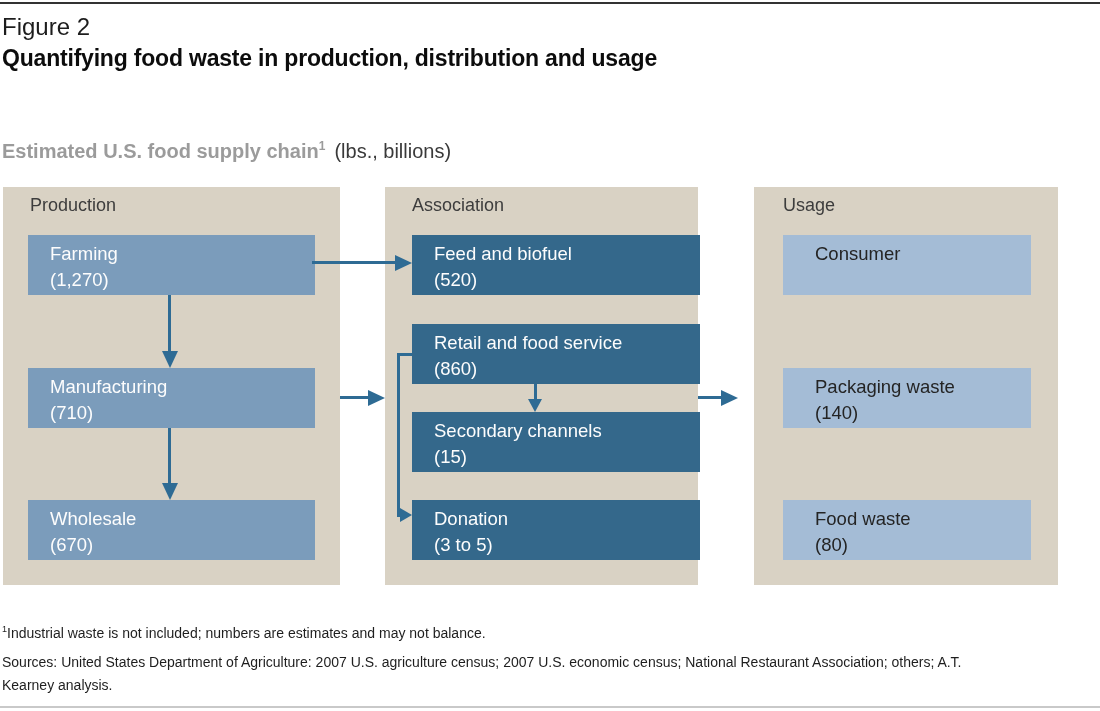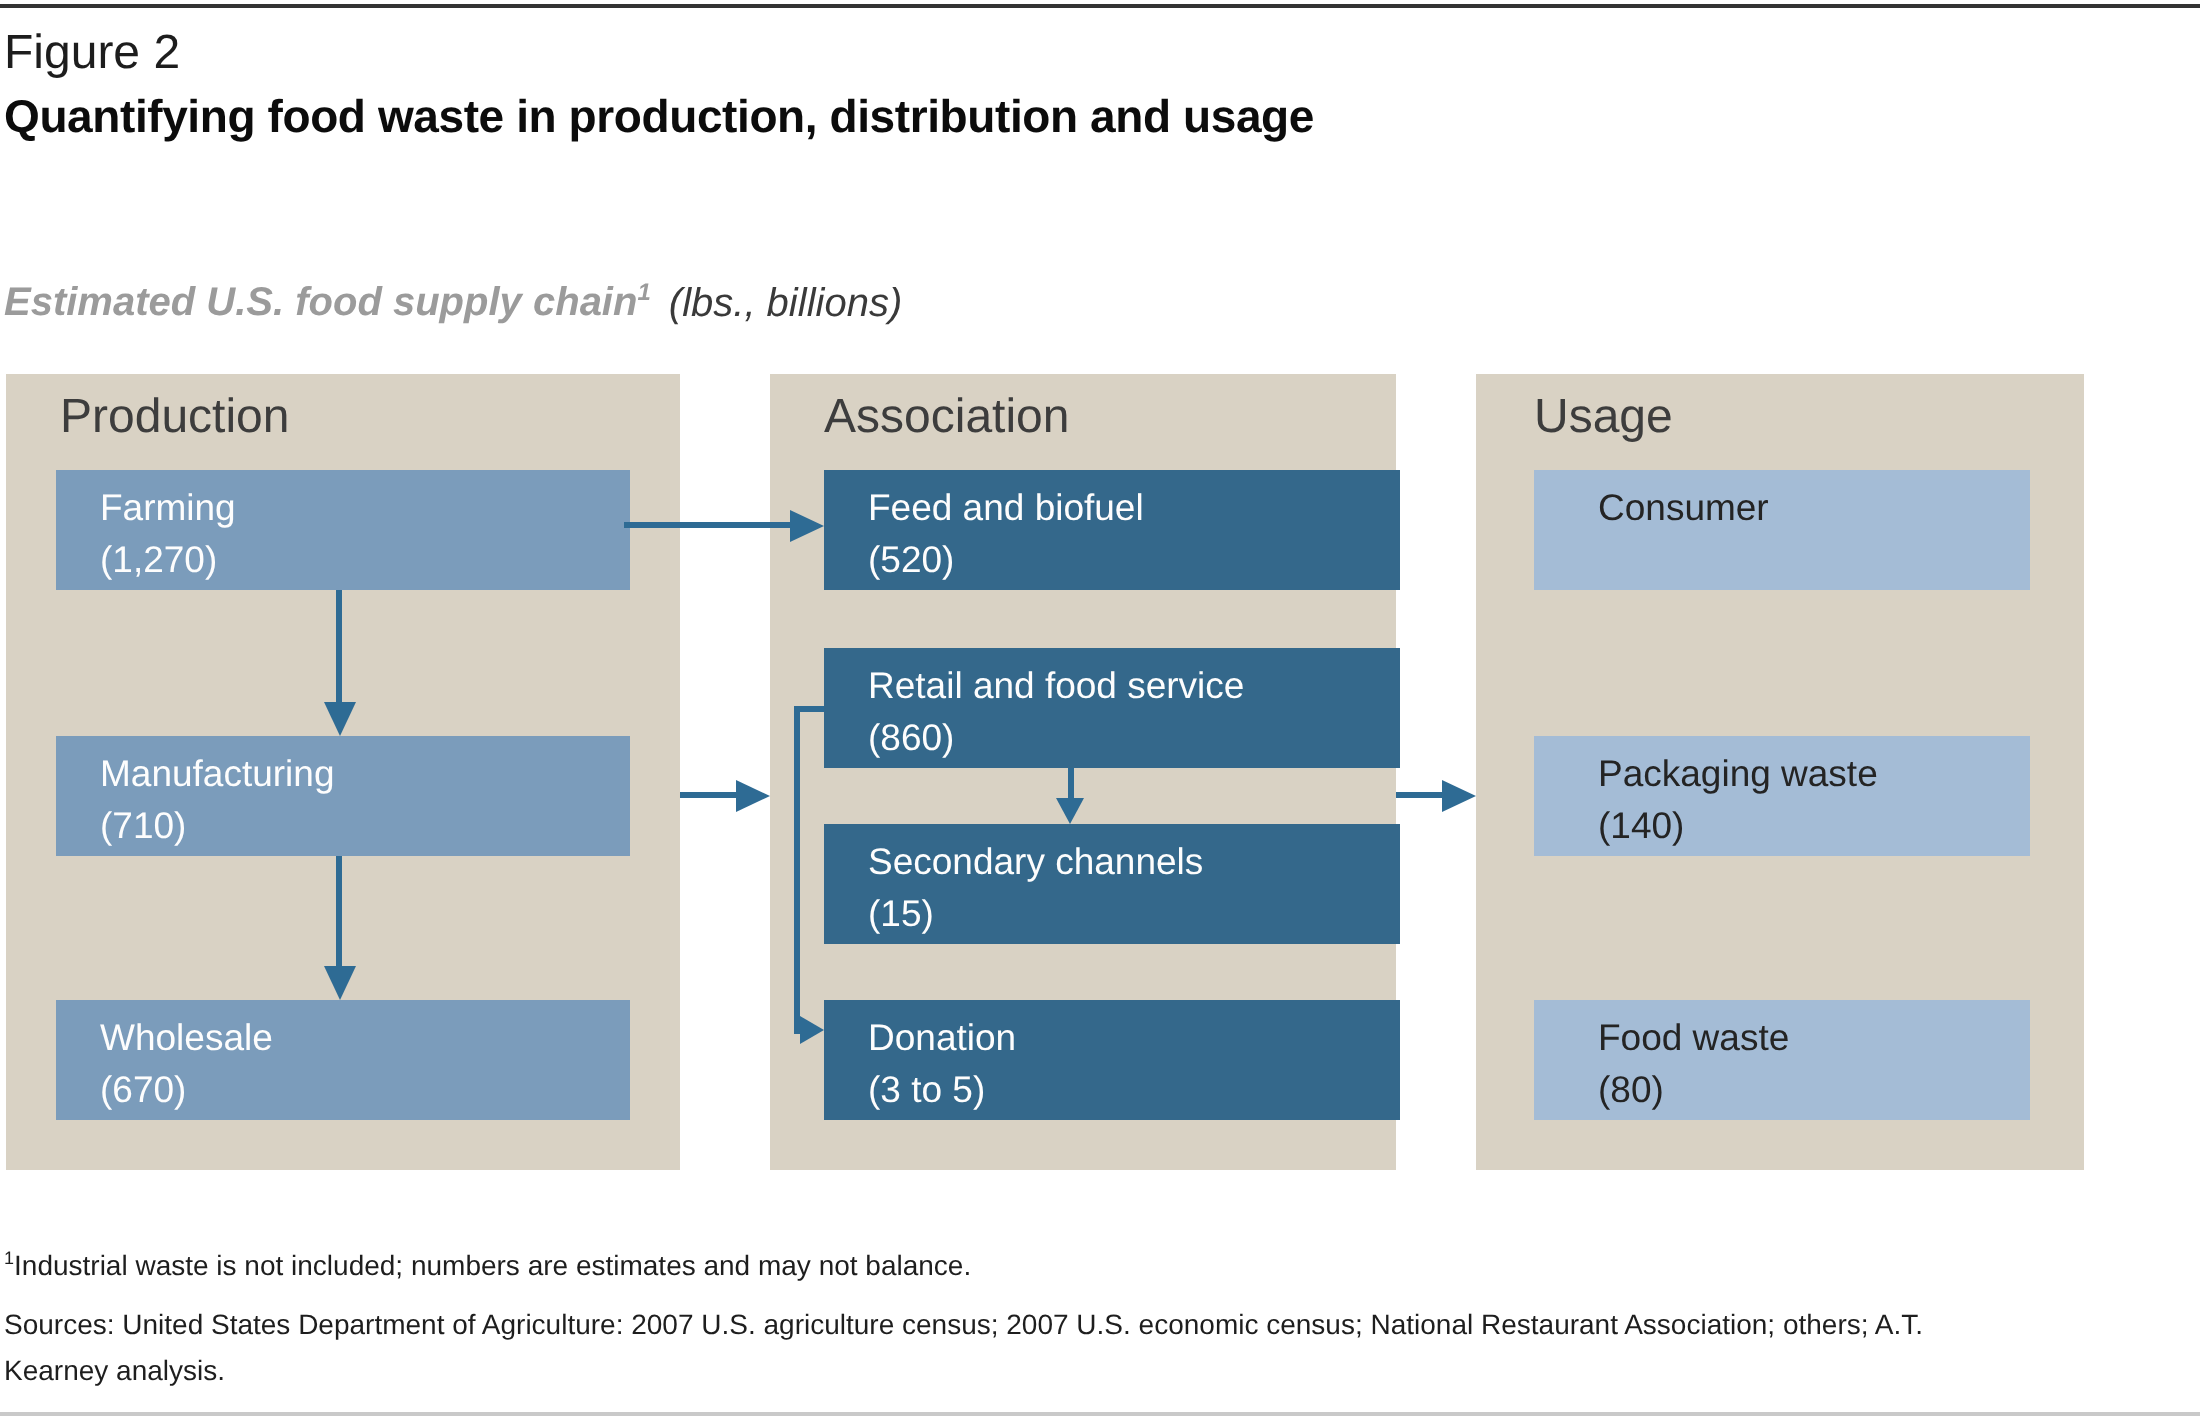--- a/index.html
+++ b/index.html
@@ -5,30 +5,30 @@
   html,body { margin:0; padding:0; background:#ffffff; }
   .page {
     position:relative; width:1100px; height:711px; background:#ffffff;
     font-family:"Liberation Sans", sans-serif; overflow:hidden;
   }
   .top-rule { position:absolute; left:0; top:2px; width:1100px; height:2px; background:#333333; }
   .bottom-rule { position:absolute; left:0; top:706px; width:1100px; height:2px; background:#c9c9c9; }
 
   .figure-label { position:absolute; left:2px; top:13px; font-size:24px; color:#1d1d1d; }
   .fig-title { position:absolute; left:2px; top:45px; font-size:23px; font-weight:bold; color:#0c0c0c; letter-spacing:-0.2px; }
-  .subtitle { position:absolute; left:2px; top:139px; font-size:20px; color:#3a3a3a;font-style:italic; }
+  .subtitle { position:absolute; left:2px; top:139px; font-size:20px; color:#3a3a3a; }
   .subtitle .bold-gray { font-weight:bold; color:#9b9b9b; }
   .subtitle sup { font-size:12px; font-weight:bold; color:#9b9b9b; }
   .subtitle .units { margin-left:9px; color:#3a3a3a; }
 
   .panel { position:absolute; top:187px; height:398px; background:#d9d2c4; }
   .panel-production { left:3px; width:337px; }
   .panel-distribution { left:385px; width:313px; }
-  .panel-usage { left:738px; width:304px; }
-  .panel-title { position:absolute; left:27px; top:8px; font-size:24px; color:#3d3d3d; }
+  .panel-usage { left:754px; width:304px; }
+  .panel-title { position:absolute; left:27px; top:8px; font-size:18px; color:#3d3d3d; }
 
   .node { position:absolute; height:60px; box-sizing:border-box; padding:6px 0 0 22px;
           font-size:18.5px; line-height:26px; }
   .node-p { left:25px; width:287px; background:#7b9cbb; color:#fdfdfd; }
   .node-d { left:27px; width:288px; background:#34688b; color:#fdfdfd; }
   .node-u { left:29px; width:248px; background:#a4bcd6; color:#242424;padding-left:32px; }
 
   .h-line { position:absolute; height:3px; background:#2e6b94; }
   .v-line { position:absolute; width:3px; background:#2e6b94; }
   .head-right { position:absolute; width:0; height:0;

